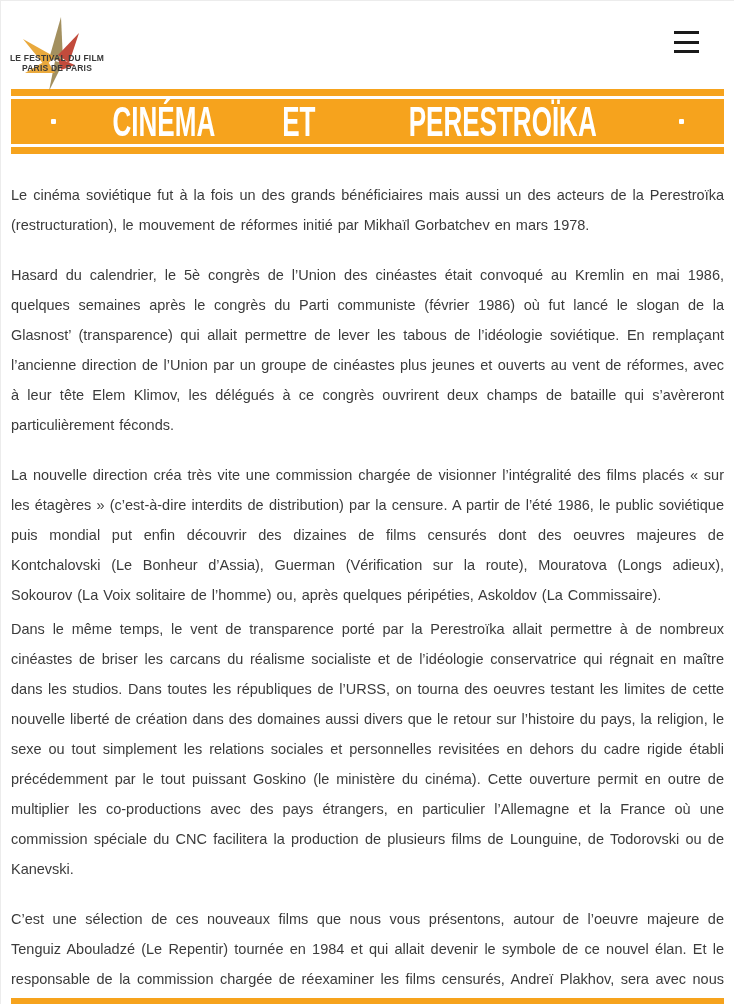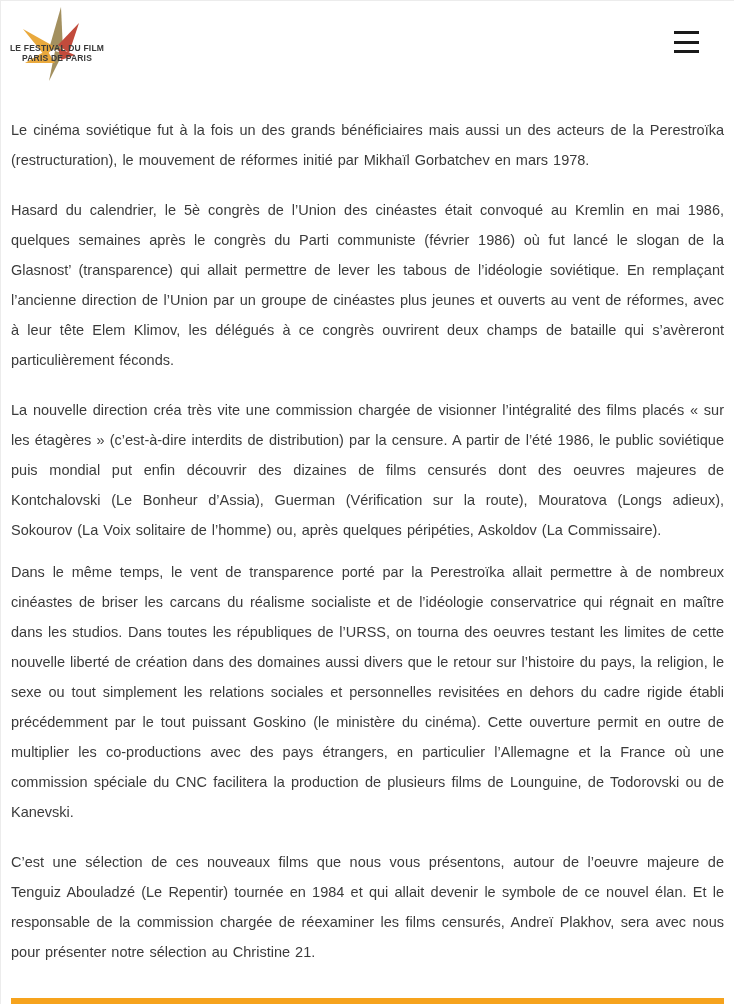--- a/index.html
+++ b/index.html
@@ -18,21 +18,21 @@
   }
 
   
   .site-header {
     position: relative;
     height: 88px;
   }
   .logo {
     position: absolute;
     left: 8px;
-    top: 4px;
+    top: 14px;
     width: 96px;
     height: 80px;
     cursor: pointer;
   }
   .logo svg { position: absolute; left: 0; top: 0; }
   .logo-text {
     position: absolute;
     left: 0;
     top: 38px;
     width: 96px;
@@ -103,21 +103,21 @@
     padding: 26px 10px 0 10px;
     color: #3b3b3b;
   }
   .article p {
     font-size: 14.5px;
     line-height: 30px;
     text-align: justify;
     margin: 0 0 20px 0;
     word-spacing: 1px;
   }
-  .article p.tight { margin-bottom: 12px; }
+  .article p.tight { margin-bottom: 4px; }
 
   
   .footer-bar {
     position: absolute;
     bottom: 0;
     left: 10px;
     right: 10px;
     height: 6px;
     background: var(--accent);
   }
@@ -143,20 +143,31 @@
       </div>
     </div>
 
     <button class="hamburger" aria-label="menu">
       <span class="bar"></span>
       <span class="bar"></span>
       <span class="bar"></span>
     </button>
   </header>
 
+  <div class="banner">
+    <div class="rule top"></div>
+    <div class="band">
+      <span class="dot"></span>
+      <span class="word">CINÉMA</span>
+      <span class="word">ET</span>
+      <span class="word">PERESTROÏKA</span>
+      <span class="dot"></span>
+    </div>
+    <div class="rule bottom"></div>
+  </div>
 
   <main class="article">
     <p>Le cinéma soviétique fut à la fois un des grands bénéficiaires mais aussi un des acteurs de la Perestroïka (restructuration), le mouvement de réformes initié par Mikhaïl Gorbatchev en mars 1978.</p>
     <p>Hasard du calendrier, le 5è congrès de l’Union des cinéastes était convoqué au Kremlin en mai 1986, quelques semaines après le congrès du Parti communiste (février 1986) où fut lancé le slogan de la Glasnost’ (transparence) qui allait permettre de lever les tabous de l’idéologie soviétique. En remplaçant l’ancienne direction de l’Union par un groupe de cinéastes plus jeunes et ouverts au vent de réformes, avec à leur tête Elem Klimov, les délégués à ce congrès ouvrirent deux champs de bataille qui s’avèreront particulièrement féconds.</p>
     <p class="tight">La nouvelle direction créa très vite une commission chargée de visionner l’intégralité des films placés « sur les étagères » (c’est-à-dire interdits de distribution) par la censure. A partir de l’été 1986, le public soviétique puis mondial put enfin découvrir des dizaines de films censurés dont des oeuvres majeures de Kontchalovski (Le Bonheur d’Assia), Guerman (Vérification sur la route), Mouratova (Longs adieux), Sokourov (La Voix solitaire de l’homme) ou, après quelques péripéties, Askoldov (La Commissaire).</p>
     <p>Dans le même temps, le vent de transparence porté par la Perestroïka allait permettre à de nombreux cinéastes de briser les carcans du réalisme socialiste et de l’idéologie conservatrice qui régnait en maître dans les studios. Dans toutes les républiques de l’URSS, on tourna des oeuvres testant les limites de cette nouvelle liberté de création dans des domaines aussi divers que le retour sur l’histoire du pays, la religion, le sexe ou tout simplement les relations sociales et personnelles revisitées en dehors du cadre rigide établi précédemment par le tout puissant Goskino (le ministère du cinéma). Cette ouverture permit en outre de multiplier les co-productions avec des pays étrangers, en particulier l’Allemagne et la France où une commission spéciale du CNC facilitera la production de plusieurs films de Lounguine, de Todorovski ou de Kanevski.</p>
     <p>C’est une sélection de ces nouveaux films que nous vous présentons, autour de l’oeuvre majeure de Tenguiz Abouladzé (Le Repentir) tournée en 1984 et qui allait devenir le symbole de ce nouvel élan. Et le responsable de la commission chargée de réexaminer les films censurés, Andreï Plakhov, sera avec nous pour présenter notre sélection au Christine 21.</p>
 
   </main>
 

